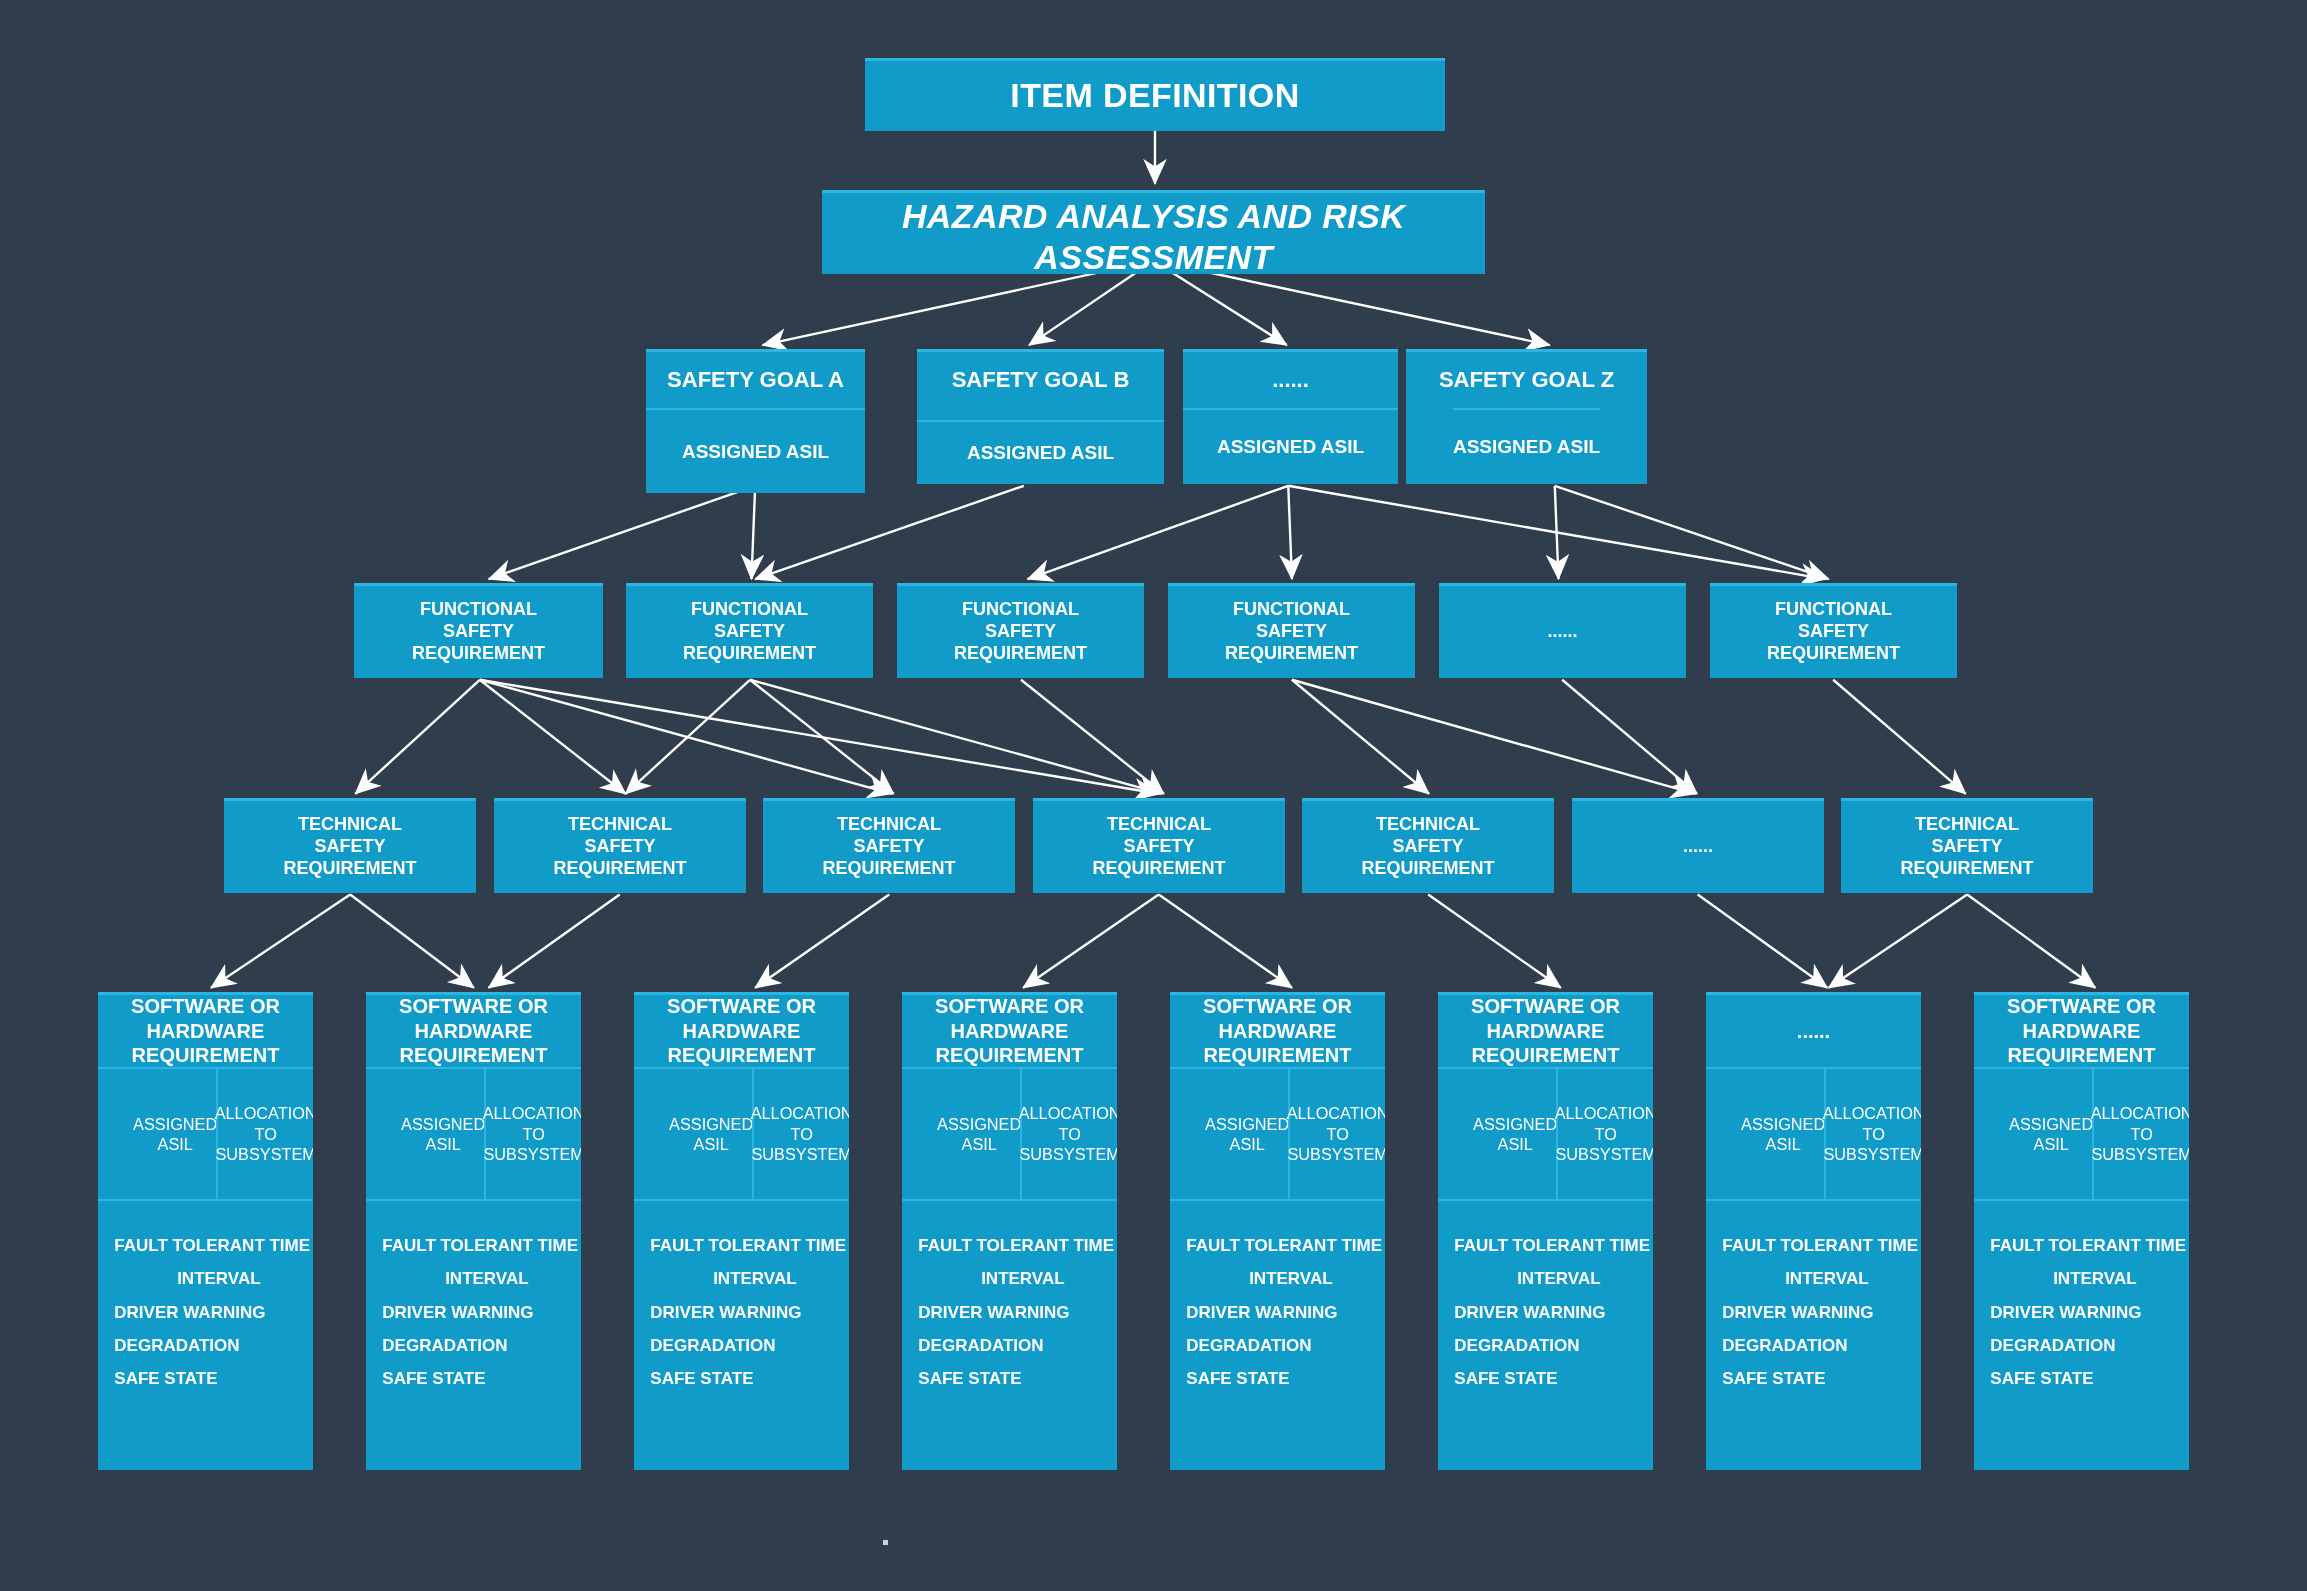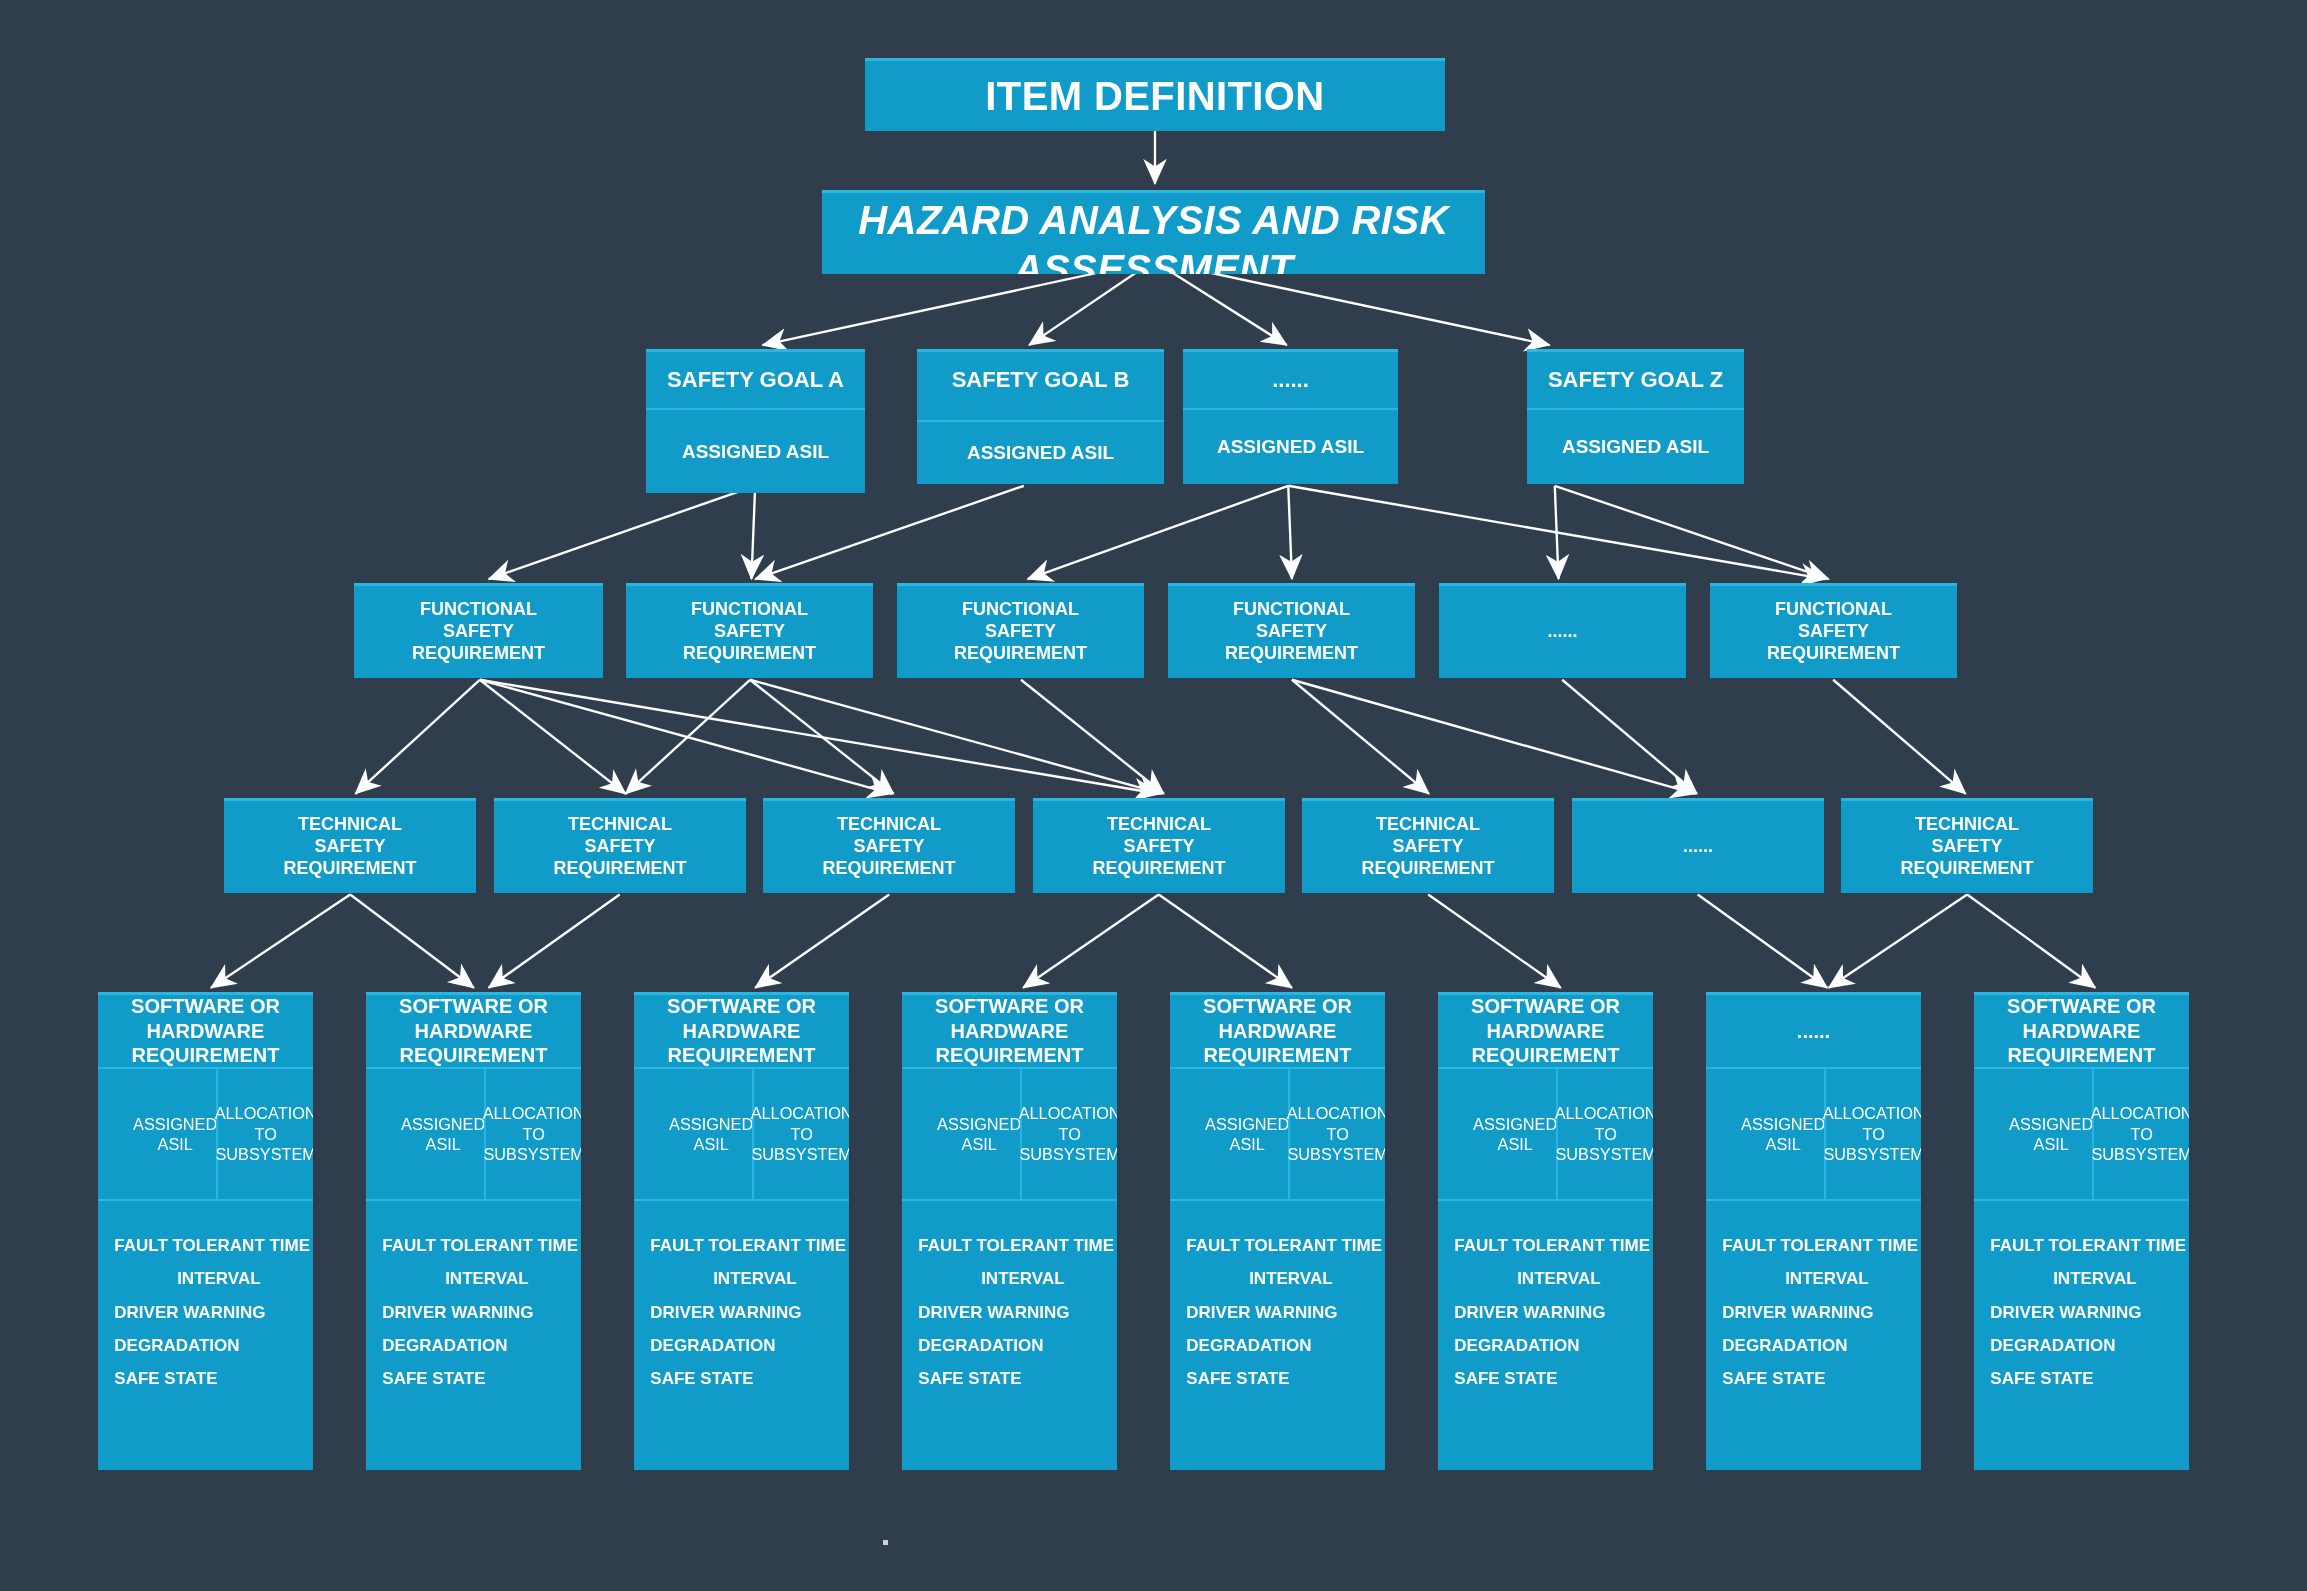--- a/index.html
+++ b/index.html
@@ -43,21 +43,21 @@
     text-align: center;
     font-weight: bold;
     line-height: 1.22;
     padding: 3px 4.4px;
     box-sizing: border-box;
     white-space: pre-line;
   }
   
   .banner .hd {
     flex: 1 1 auto;
-    font-size: 40px;
+    font-size: 34px;
     letter-spacing: 0.4px;
   }
   
   .goal .hd {
     height: 56px;
     font-size: 22px;
   }
   .goal .sub {
     flex: 1 1 auto;
     border-top: 2.2px solid #29b6e3;
@@ -187,21 +187,21 @@
         <div class="sub">ASSIGNED ASIL</div>
       </div>
       <div class="node goal" style="left: 917px; top: 349px; width: 247px; height: 135px; gap: 12px;">
         <div class="hd">SAFETY GOAL B</div>
         <div class="sub">ASSIGNED ASIL</div>
       </div>
       <div class="node goal" style="left: 1183px; top: 349px; width: 215px; height: 135px;">
         <div class="hd">......</div>
         <div class="sub">ASSIGNED ASIL</div>
       </div>
-      <div class="node goal" style="left: 1527px; top: 349px; width: 217px; height: 135px;">
+      <div class="node goal" style="left: 1406px; top: 349px; width: 241px; height: 135px; align-items: center;">
         <div class="hd">SAFETY GOAL Z</div>
         <div class="sub">ASSIGNED ASIL</div>
       </div>
       <div class="node req" style="left: 354px; top: 583px; width: 249px; height: 95px;">
         <div class="hd">FUNCTIONAL
 SAFETY
 REQUIREMENT</div>
       </div>
       <div class="node req" style="left: 626px; top: 583px; width: 247px; height: 95px;">
         <div class="hd">FUNCTIONAL

